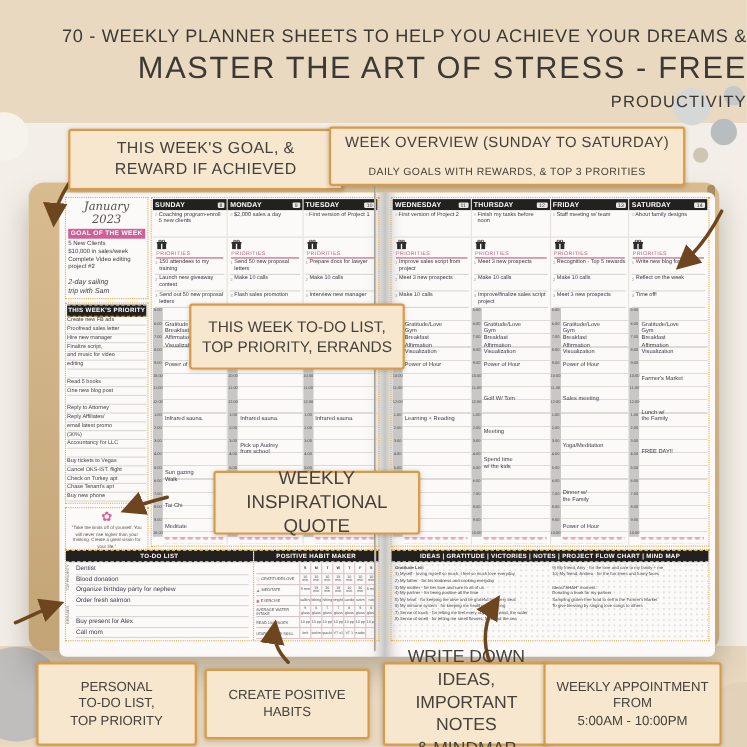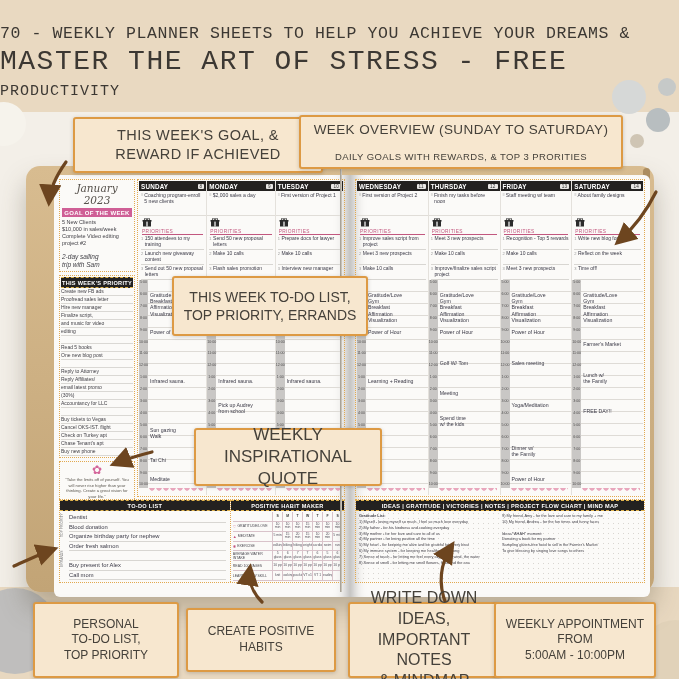--- a/index.html
+++ b/index.html
@@ -15,30 +15,30 @@
   .deco-terrazzo3{left:630px;top:134px;width:14px;height:14px;background:#cfc5b4;}
   .deco-terrazzo4{left:658px;top:78px;width:18px;height:18px;background:#c6c9c8;}
   .deco-dot-left{left:8px;top:120px;width:12px;height:12px;background:#c4c8ca;}
   .deco-white-left{left:-18px;top:102px;width:44px;height:44px;background:#f6f3ec;}
   .deco-blob-bl{left:-28px;top:588px;width:86px;height:86px;background:#b7babc;opacity:.85;}
   .deco-blob-br{left:640px;top:620px;width:70px;height:70px;background:#e0d1b8;opacity:.9;}
   .deco-hex{position:absolute;left:592px;top:226px;width:64px;height:108px;border-radius:38% 48% 42% 50%;
     background-image:radial-gradient(#cdb386 2.2px,transparent 2.8px);background-size:9px 8px;opacity:.75;}
 
   
-  .header{position:absolute;left:0;top:24px;width:100%;text-align:left;color:#3c3833;z-index:3;font-family:Liberation Mono, monospace;}
+  .header{position:absolute;left:0;top:24px;width:100%;text-align:right;color:#3c3833;z-index:3;}
   .header .h1{font-size:16.5px;letter-spacing:.6px;}
   .header .h2{font-size:28px;letter-spacing:1.5px;margin-top:3px;}
   .header .h3{font-size:15px;letter-spacing:1px;margin-top:6px;}
 
   
   .callout{position:absolute;background:#f7e7cf;border:2px solid #dd9a44;border-radius:3px;
     display:flex;align-items:center;justify-content:center;text-align:center;color:#45413a;
     white-space:pre-line;box-shadow:0 1px 4px rgba(0,0,0,.18);z-index:7;line-height:1.3;}
-  .co-goal{left:62px;top:117px;width:246px;height:52px;font-size:14.5px;letter-spacing:.4px;margin-left:11px;}
+  .co-goal{left:62px;top:117px;width:246px;height:52px;font-size:14.5px;letter-spacing:.4px;}
   .co-overview{left:299px;top:115px;width:320px;height:50px;flex-direction:column;align-items:center;}
   .co-overview .t1{font-size:13.5px;letter-spacing:.4px;}
   .co-overview .t2{font-size:9.5px;letter-spacing:.4px;margin-top:13px;}
   .co-todo{left:172px;top:276px;width:192px;height:56px;font-size:14px;}
   .co-quote{left:150px;top:428px;width:184px;height:54px;font-size:17px;margin-left:44px;}
   .co-personal{left:33px;top:602px;width:142px;height:72px;font-size:12px;}
   .co-habits{left:186px;top:608px;width:146px;height:60px;font-size:12px;}
   .co-ideas{left:348px;top:602px;width:148px;height:72px;font-size:16px;}
   .co-appt{left:494px;top:602px;width:158px;height:72px;font-size:12px;}
 

